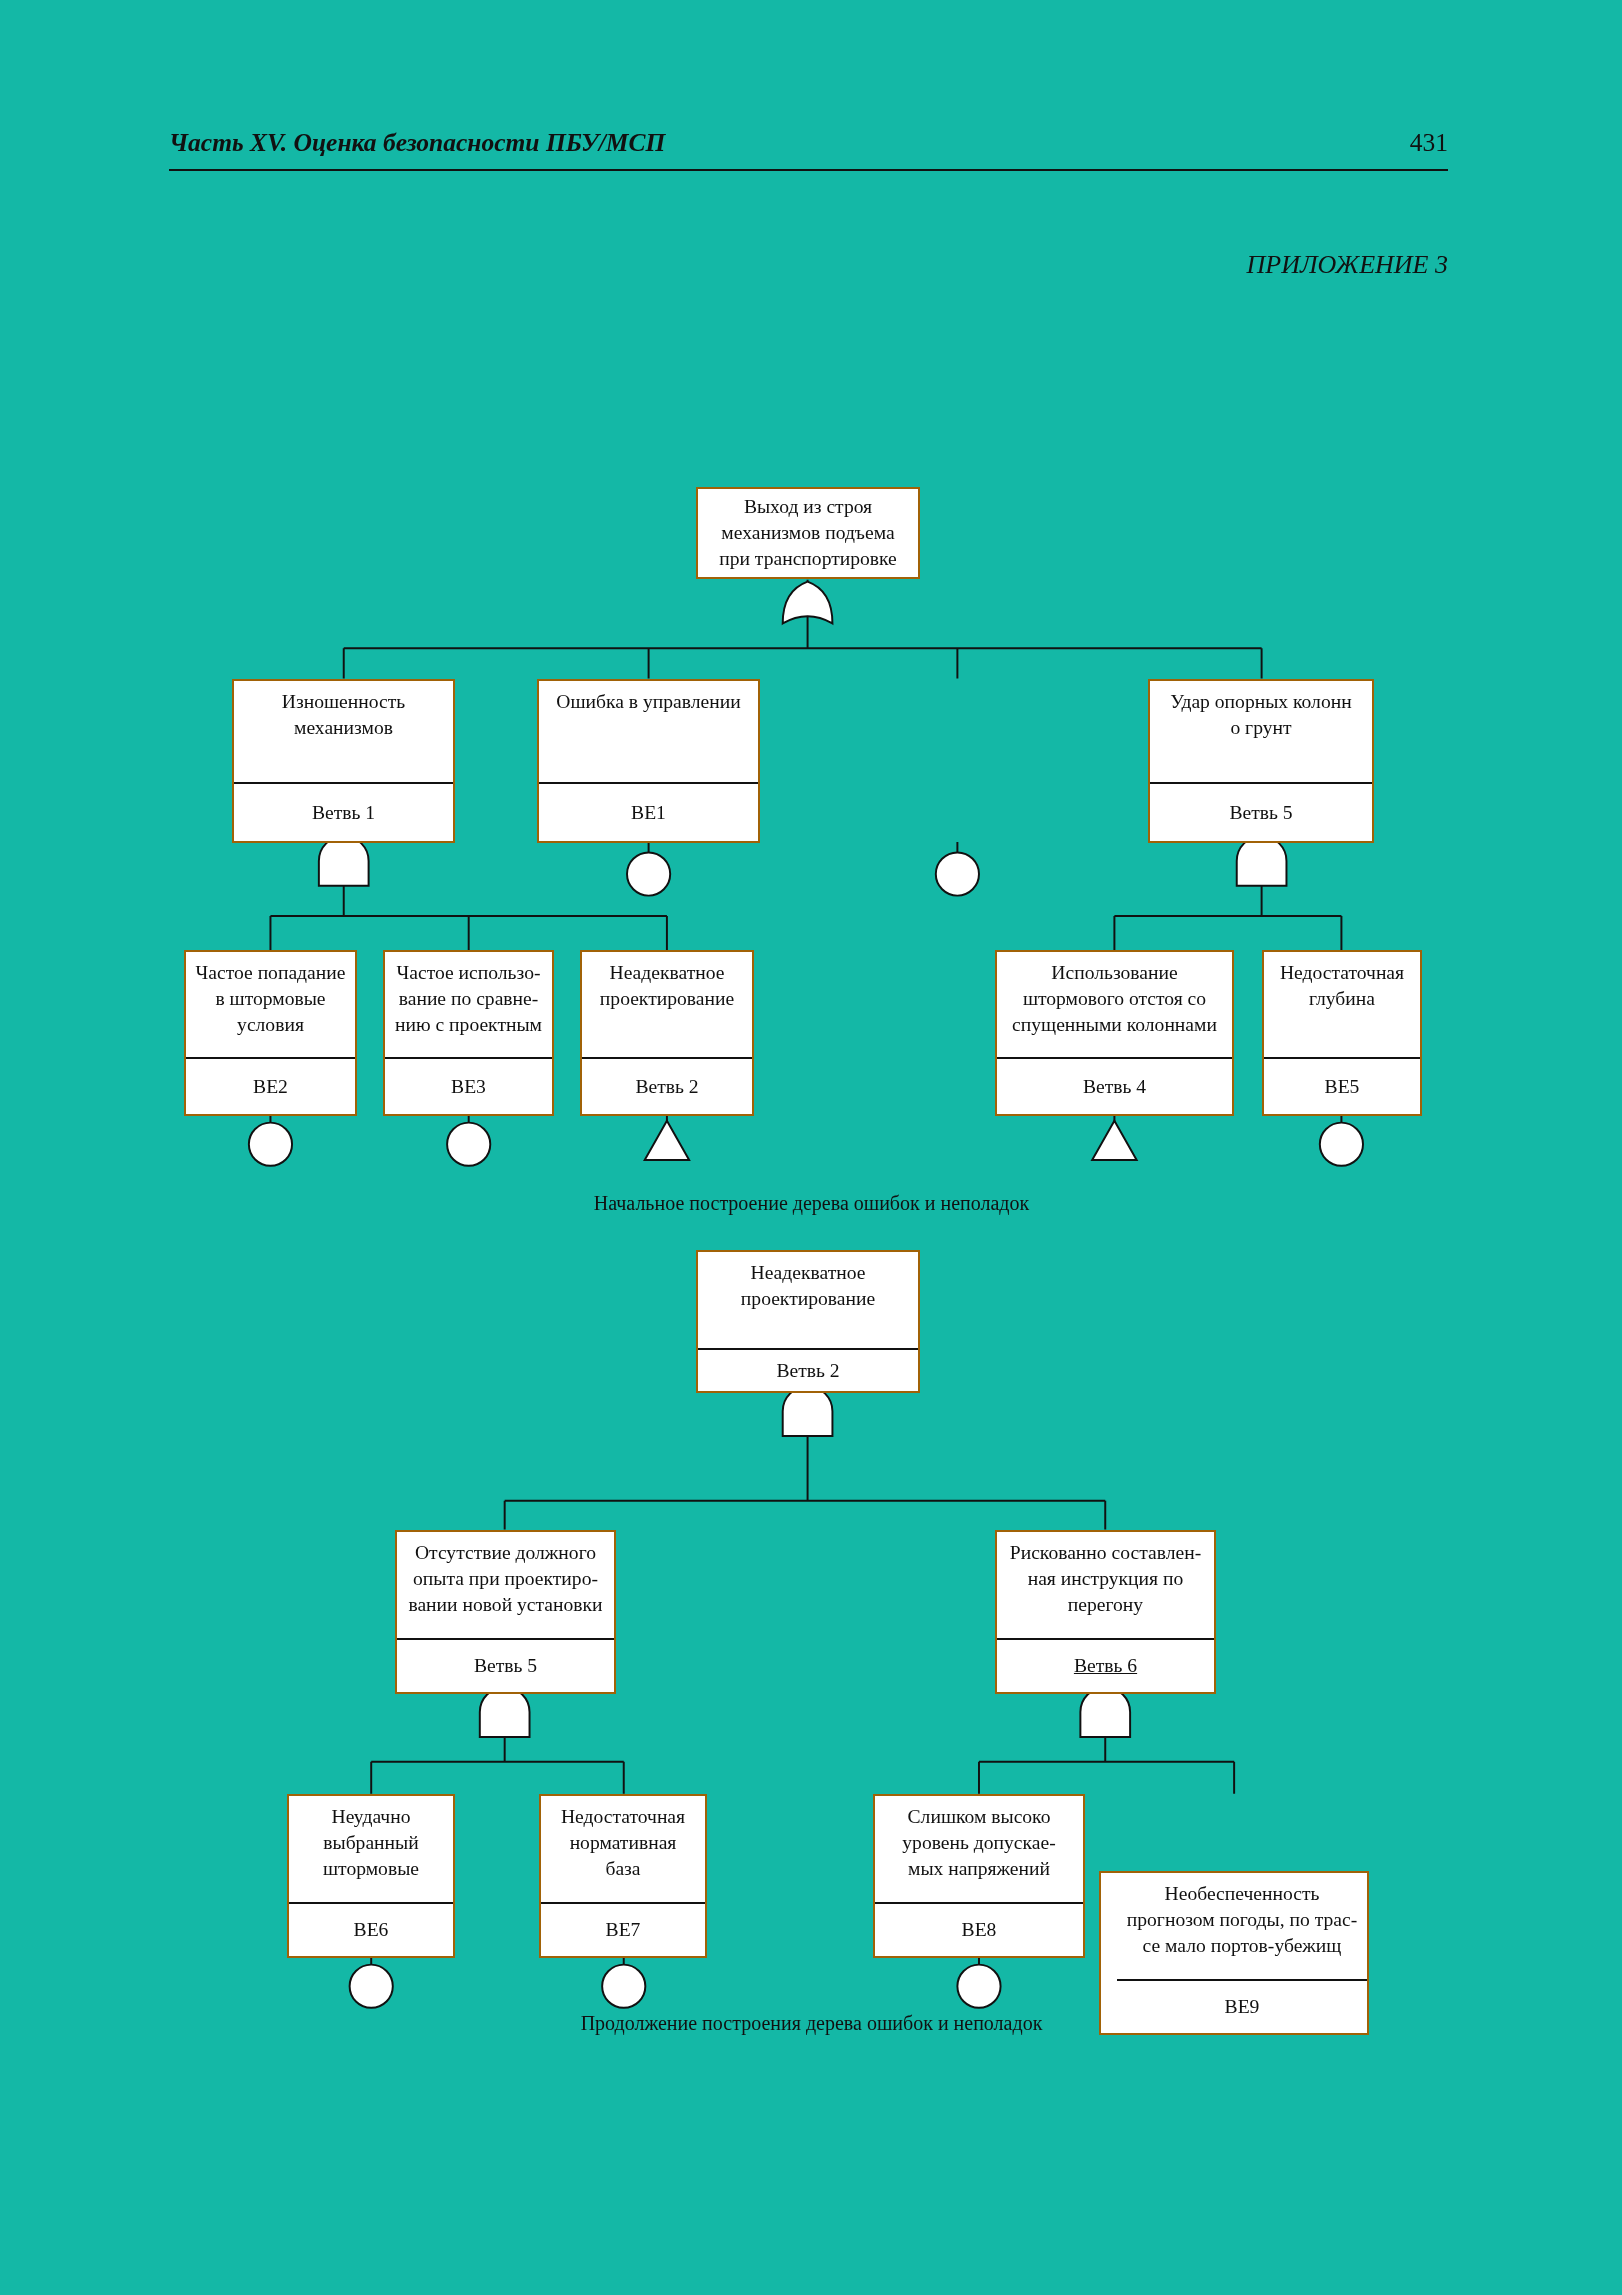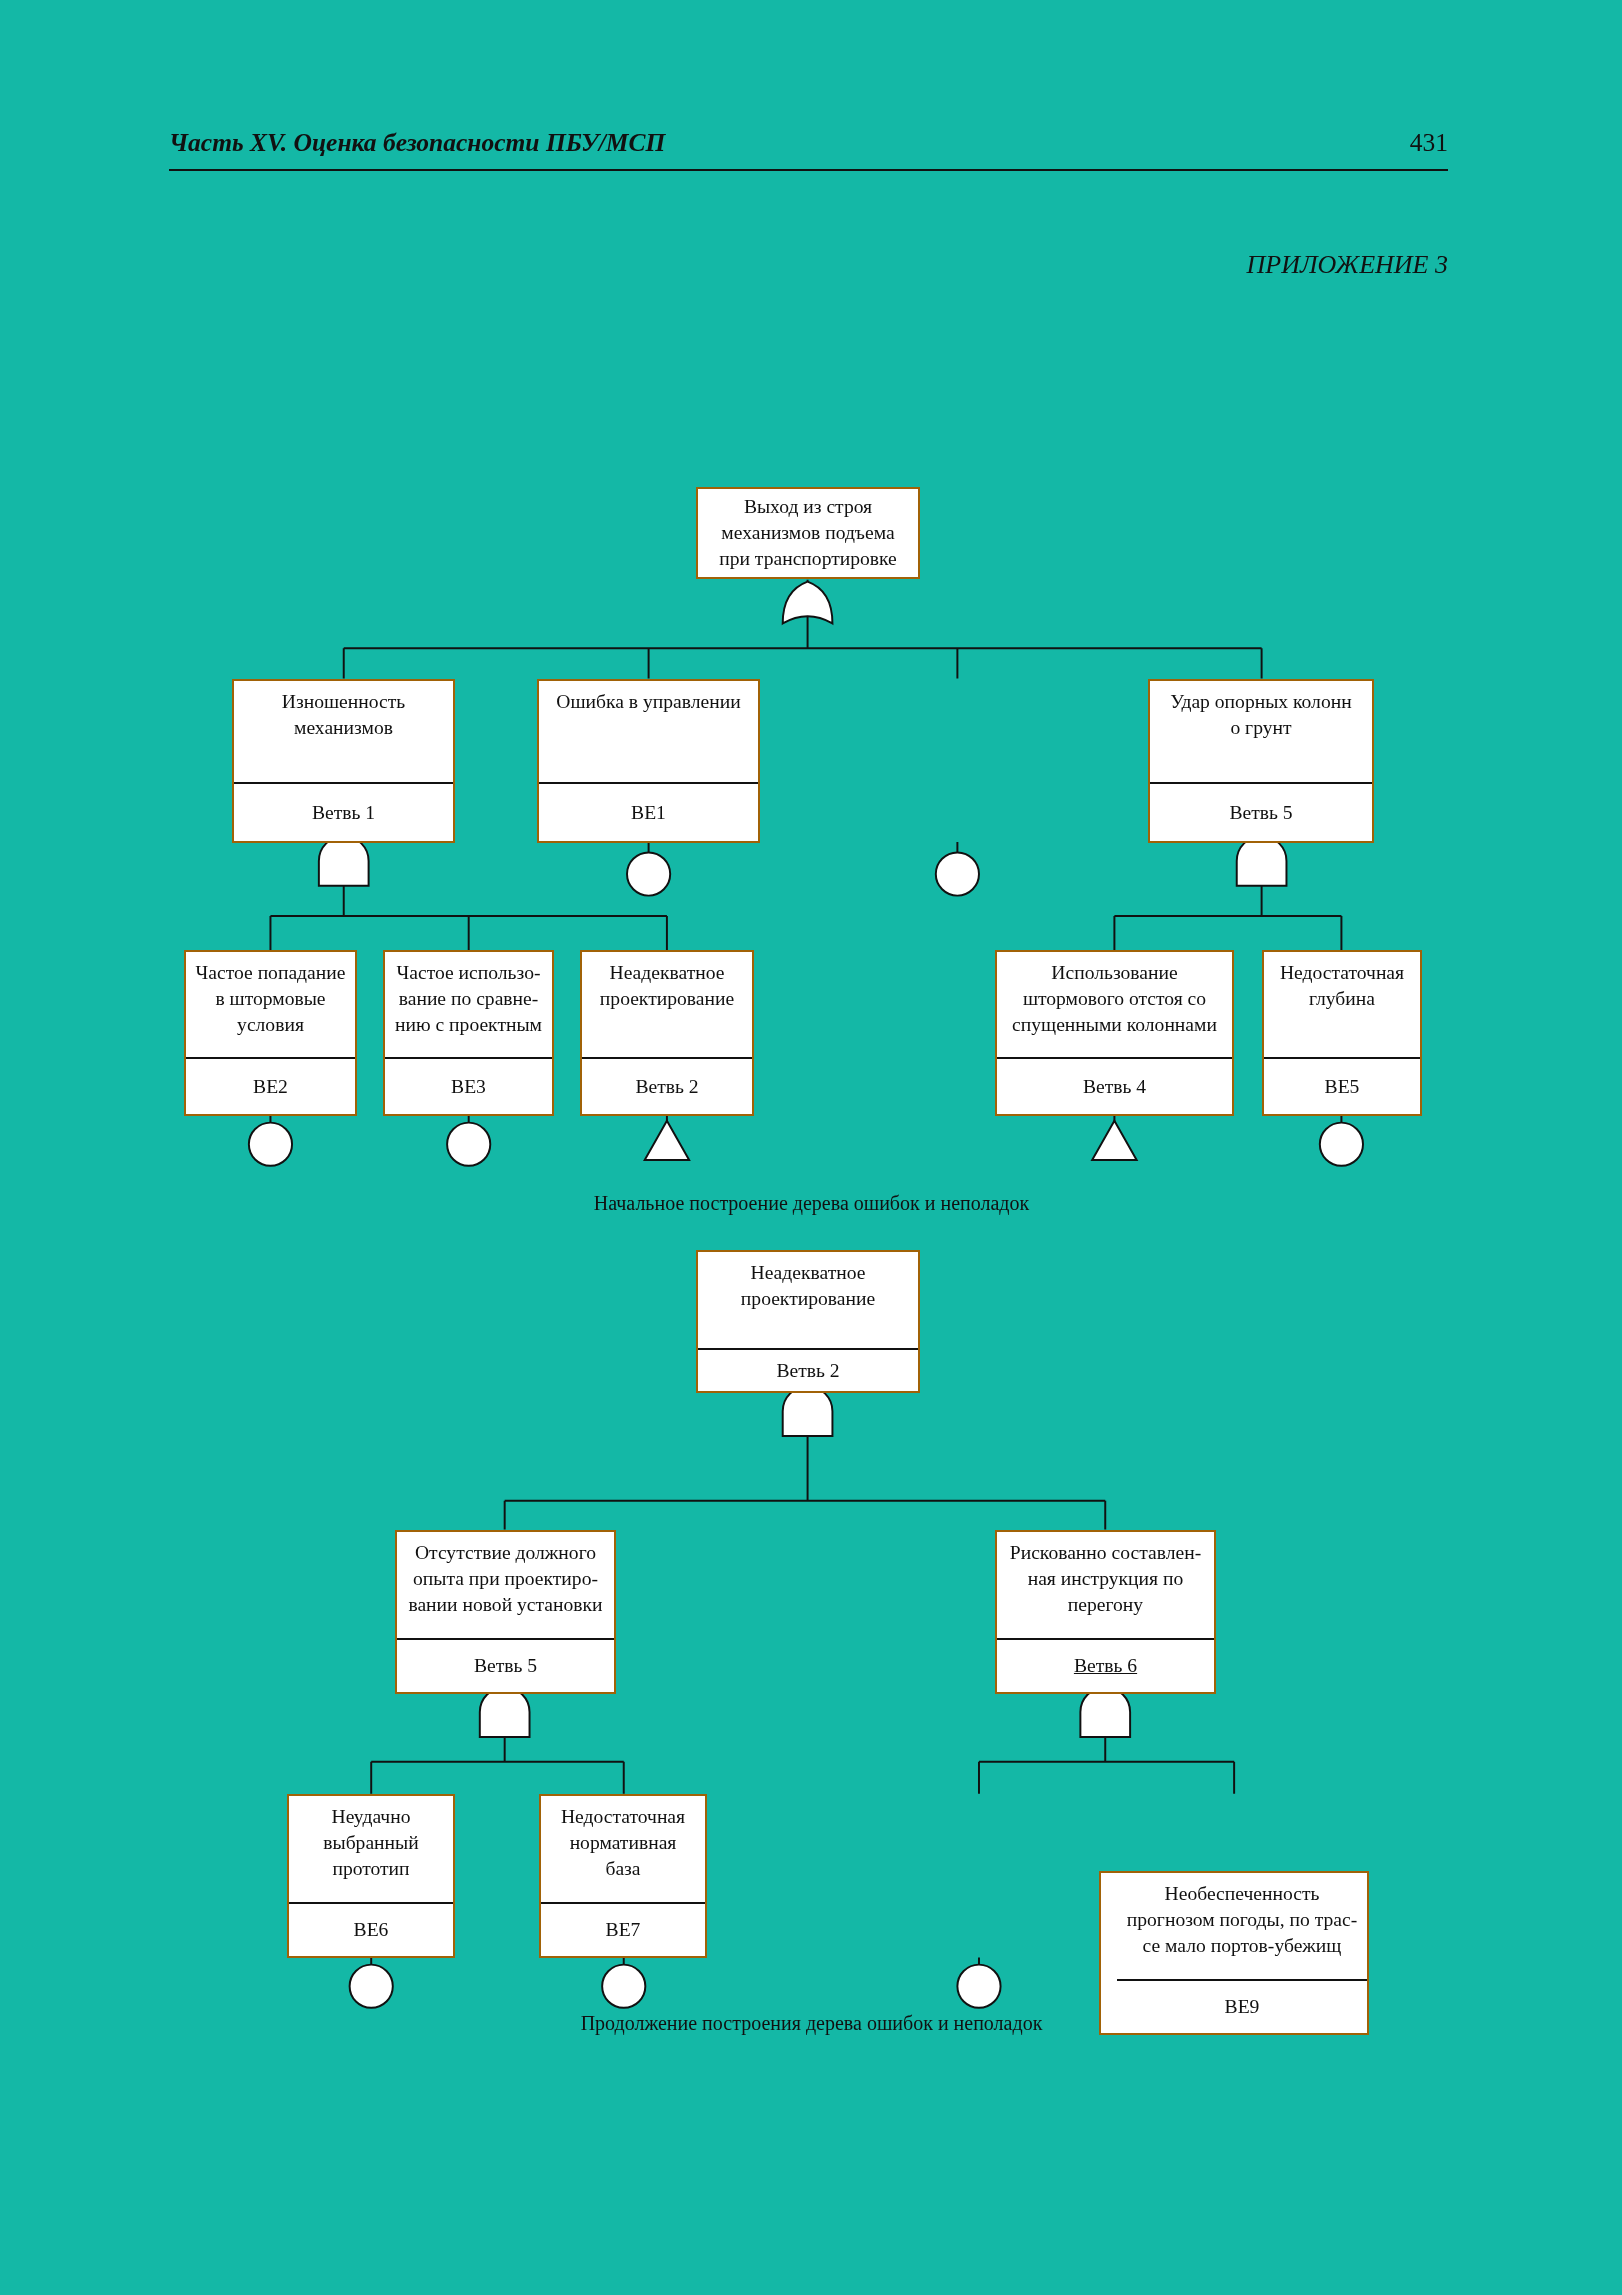--- a/index.html
+++ b/index.html
@@ -189,31 +189,37 @@
   <div class="node" style="left:995px;top:1530px;width:221px;height:164px;">
     <div class="label">Рискованно составлен-
 ная инструкция по
 перегону</div>
     <div class="code" style="height:52px;text-decoration:underline;">Ветвь 6</div>
   </div>
 
   <div class="node" style="left:287px;top:1794px;width:168px;height:164px;">
     <div class="label">Неудачно
 выбранный
-прототип</div>
+штормовые</div>
     <div class="code" style="height:52px;">BE6</div>
   </div>
 
   <div class="node" style="left:539px;top:1794px;width:168px;height:164px;">
     <div class="label">Недостаточная
 нормативная
 база</div>
     <div class="code" style="height:52px;">BE7</div>
   </div>
 
+  <div class="node" style="left:873px;top:1794px;width:212px;height:164px;">
+    <div class="label">Слишком высоко
+уровень допускае-
+мых напряжений</div>
+    <div class="code" style="height:52px;">BE8</div>
+  </div>
 
   <div class="node" style="left:1099px;top:1871px;width:270px;height:164px;padding-left:16px;">
     <div class="label">Необеспеченность
 прогнозом погоды, по трас-
 се мало портов-убежищ</div>
     <div class="code" style="height:52px;">BE9</div>
   </div>
 
   <div class="caption" style="top:2012px;">Продолжение построения дерева ошибок и неполадок</div>
 

